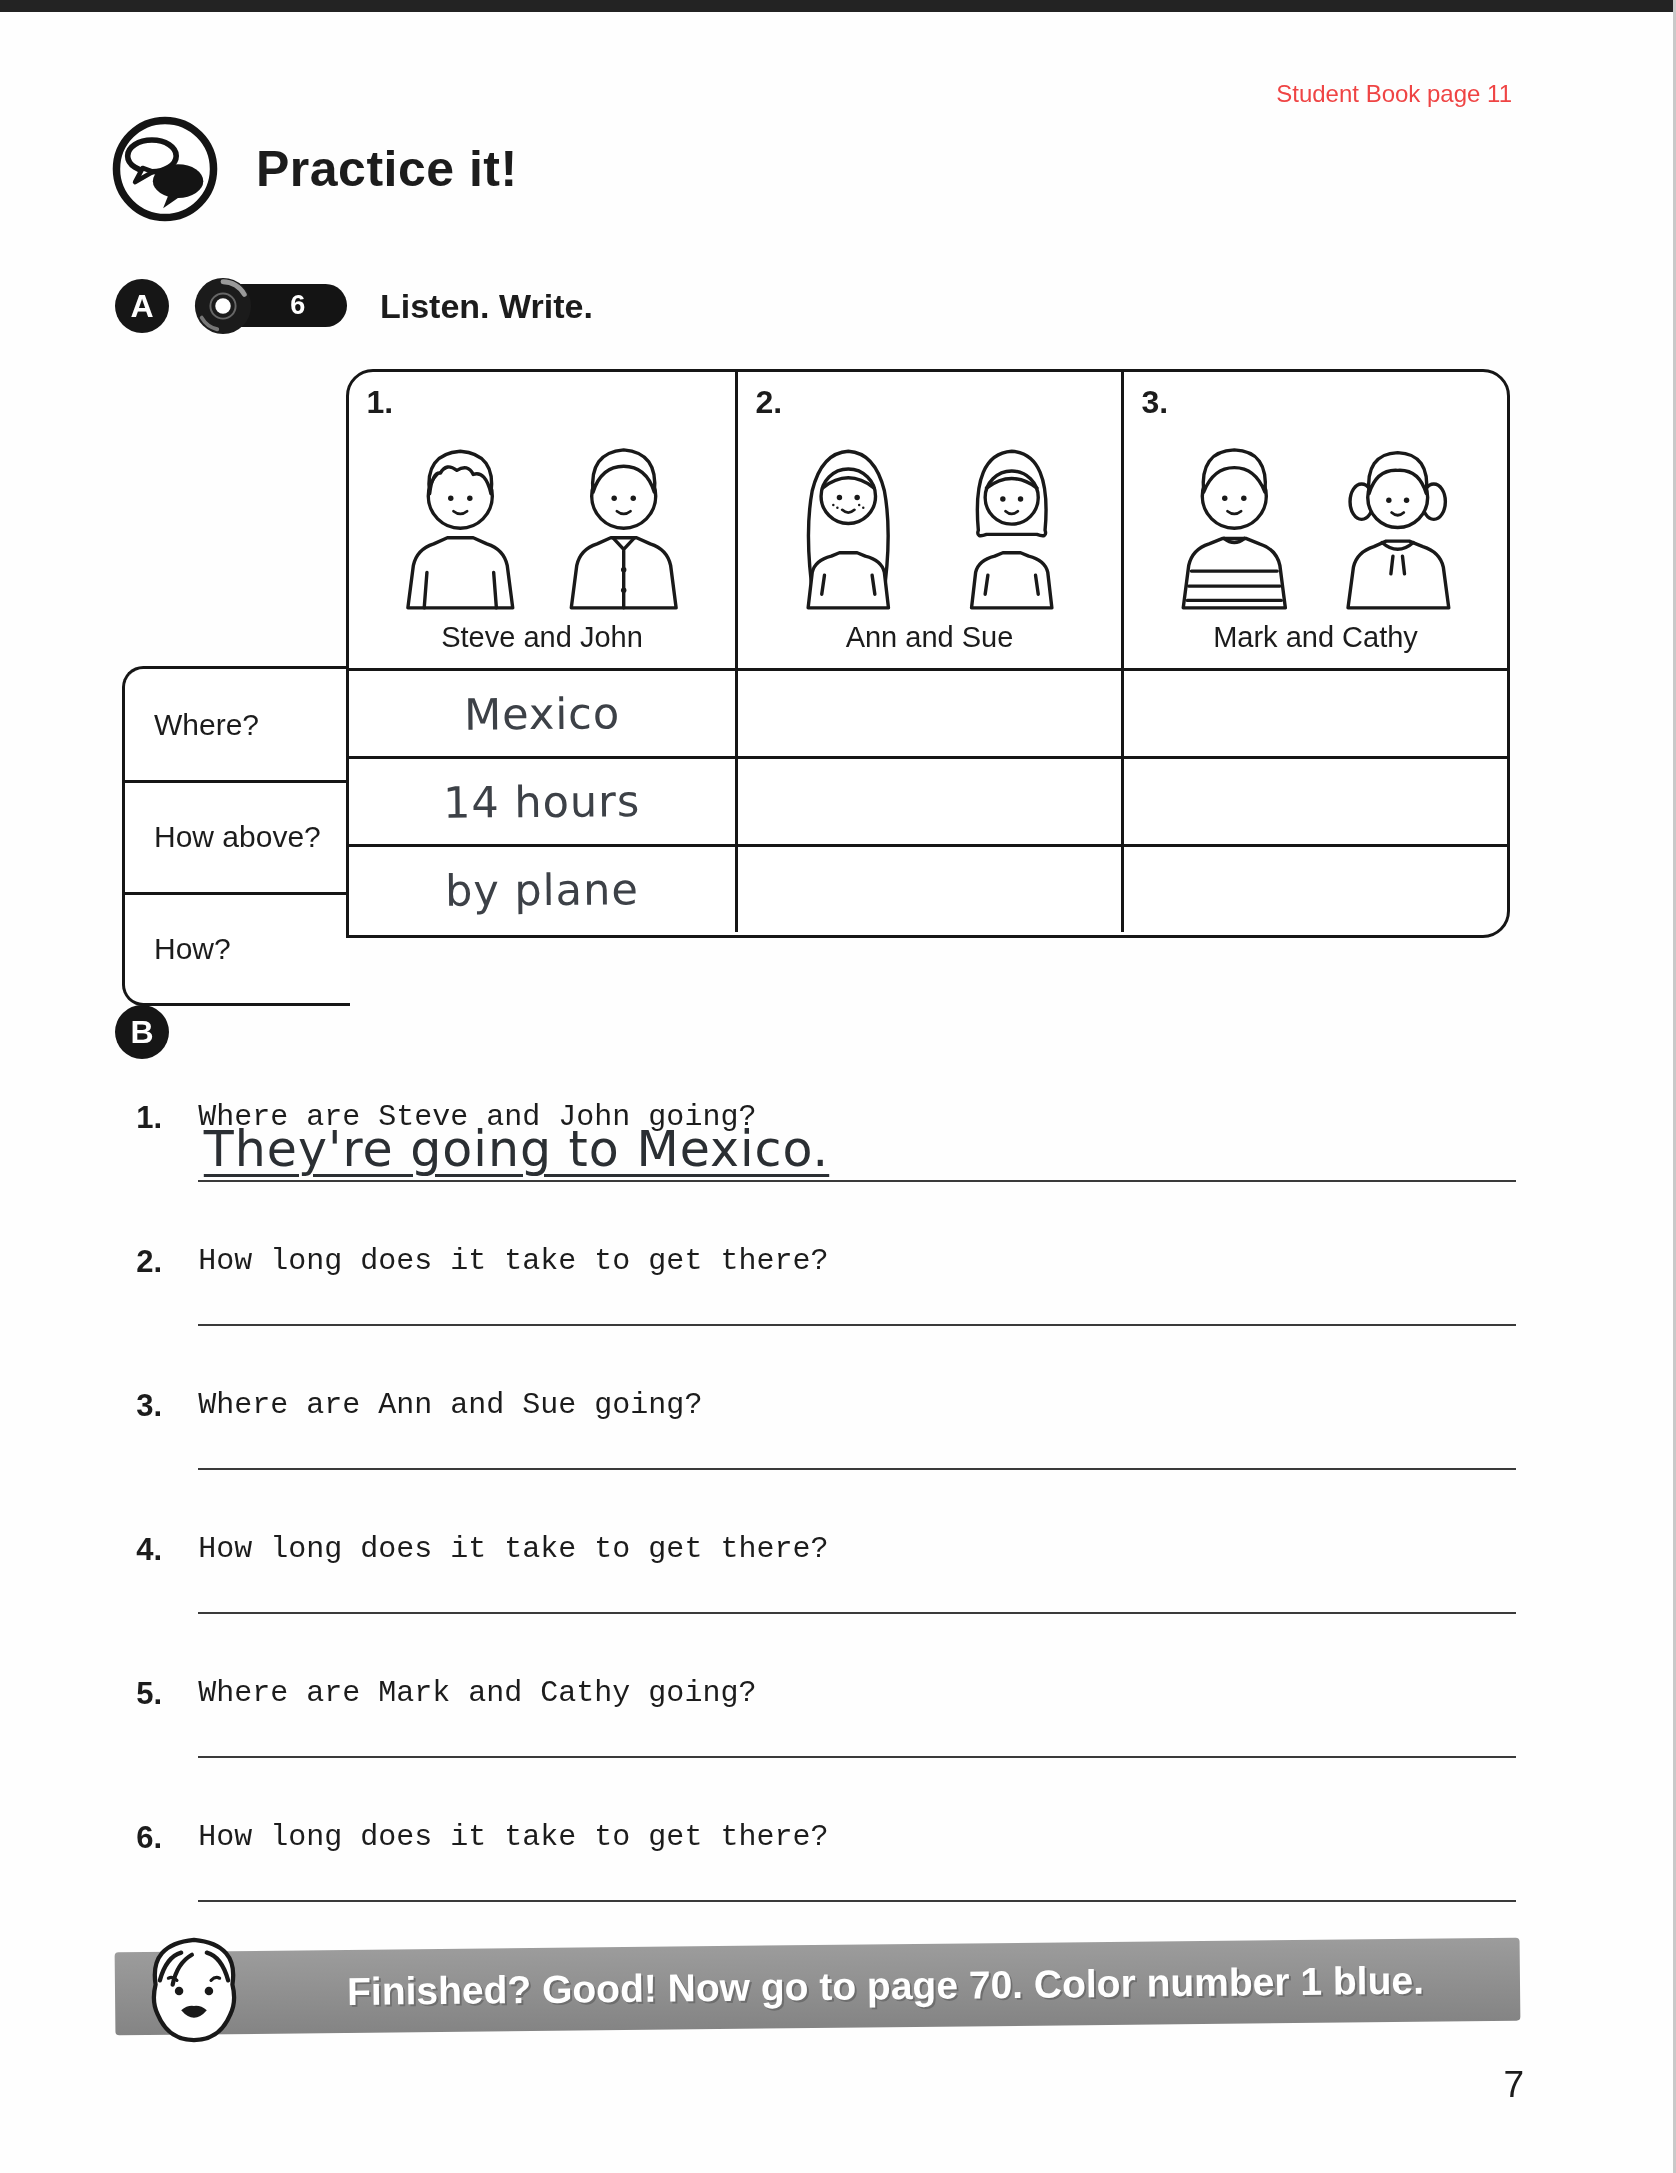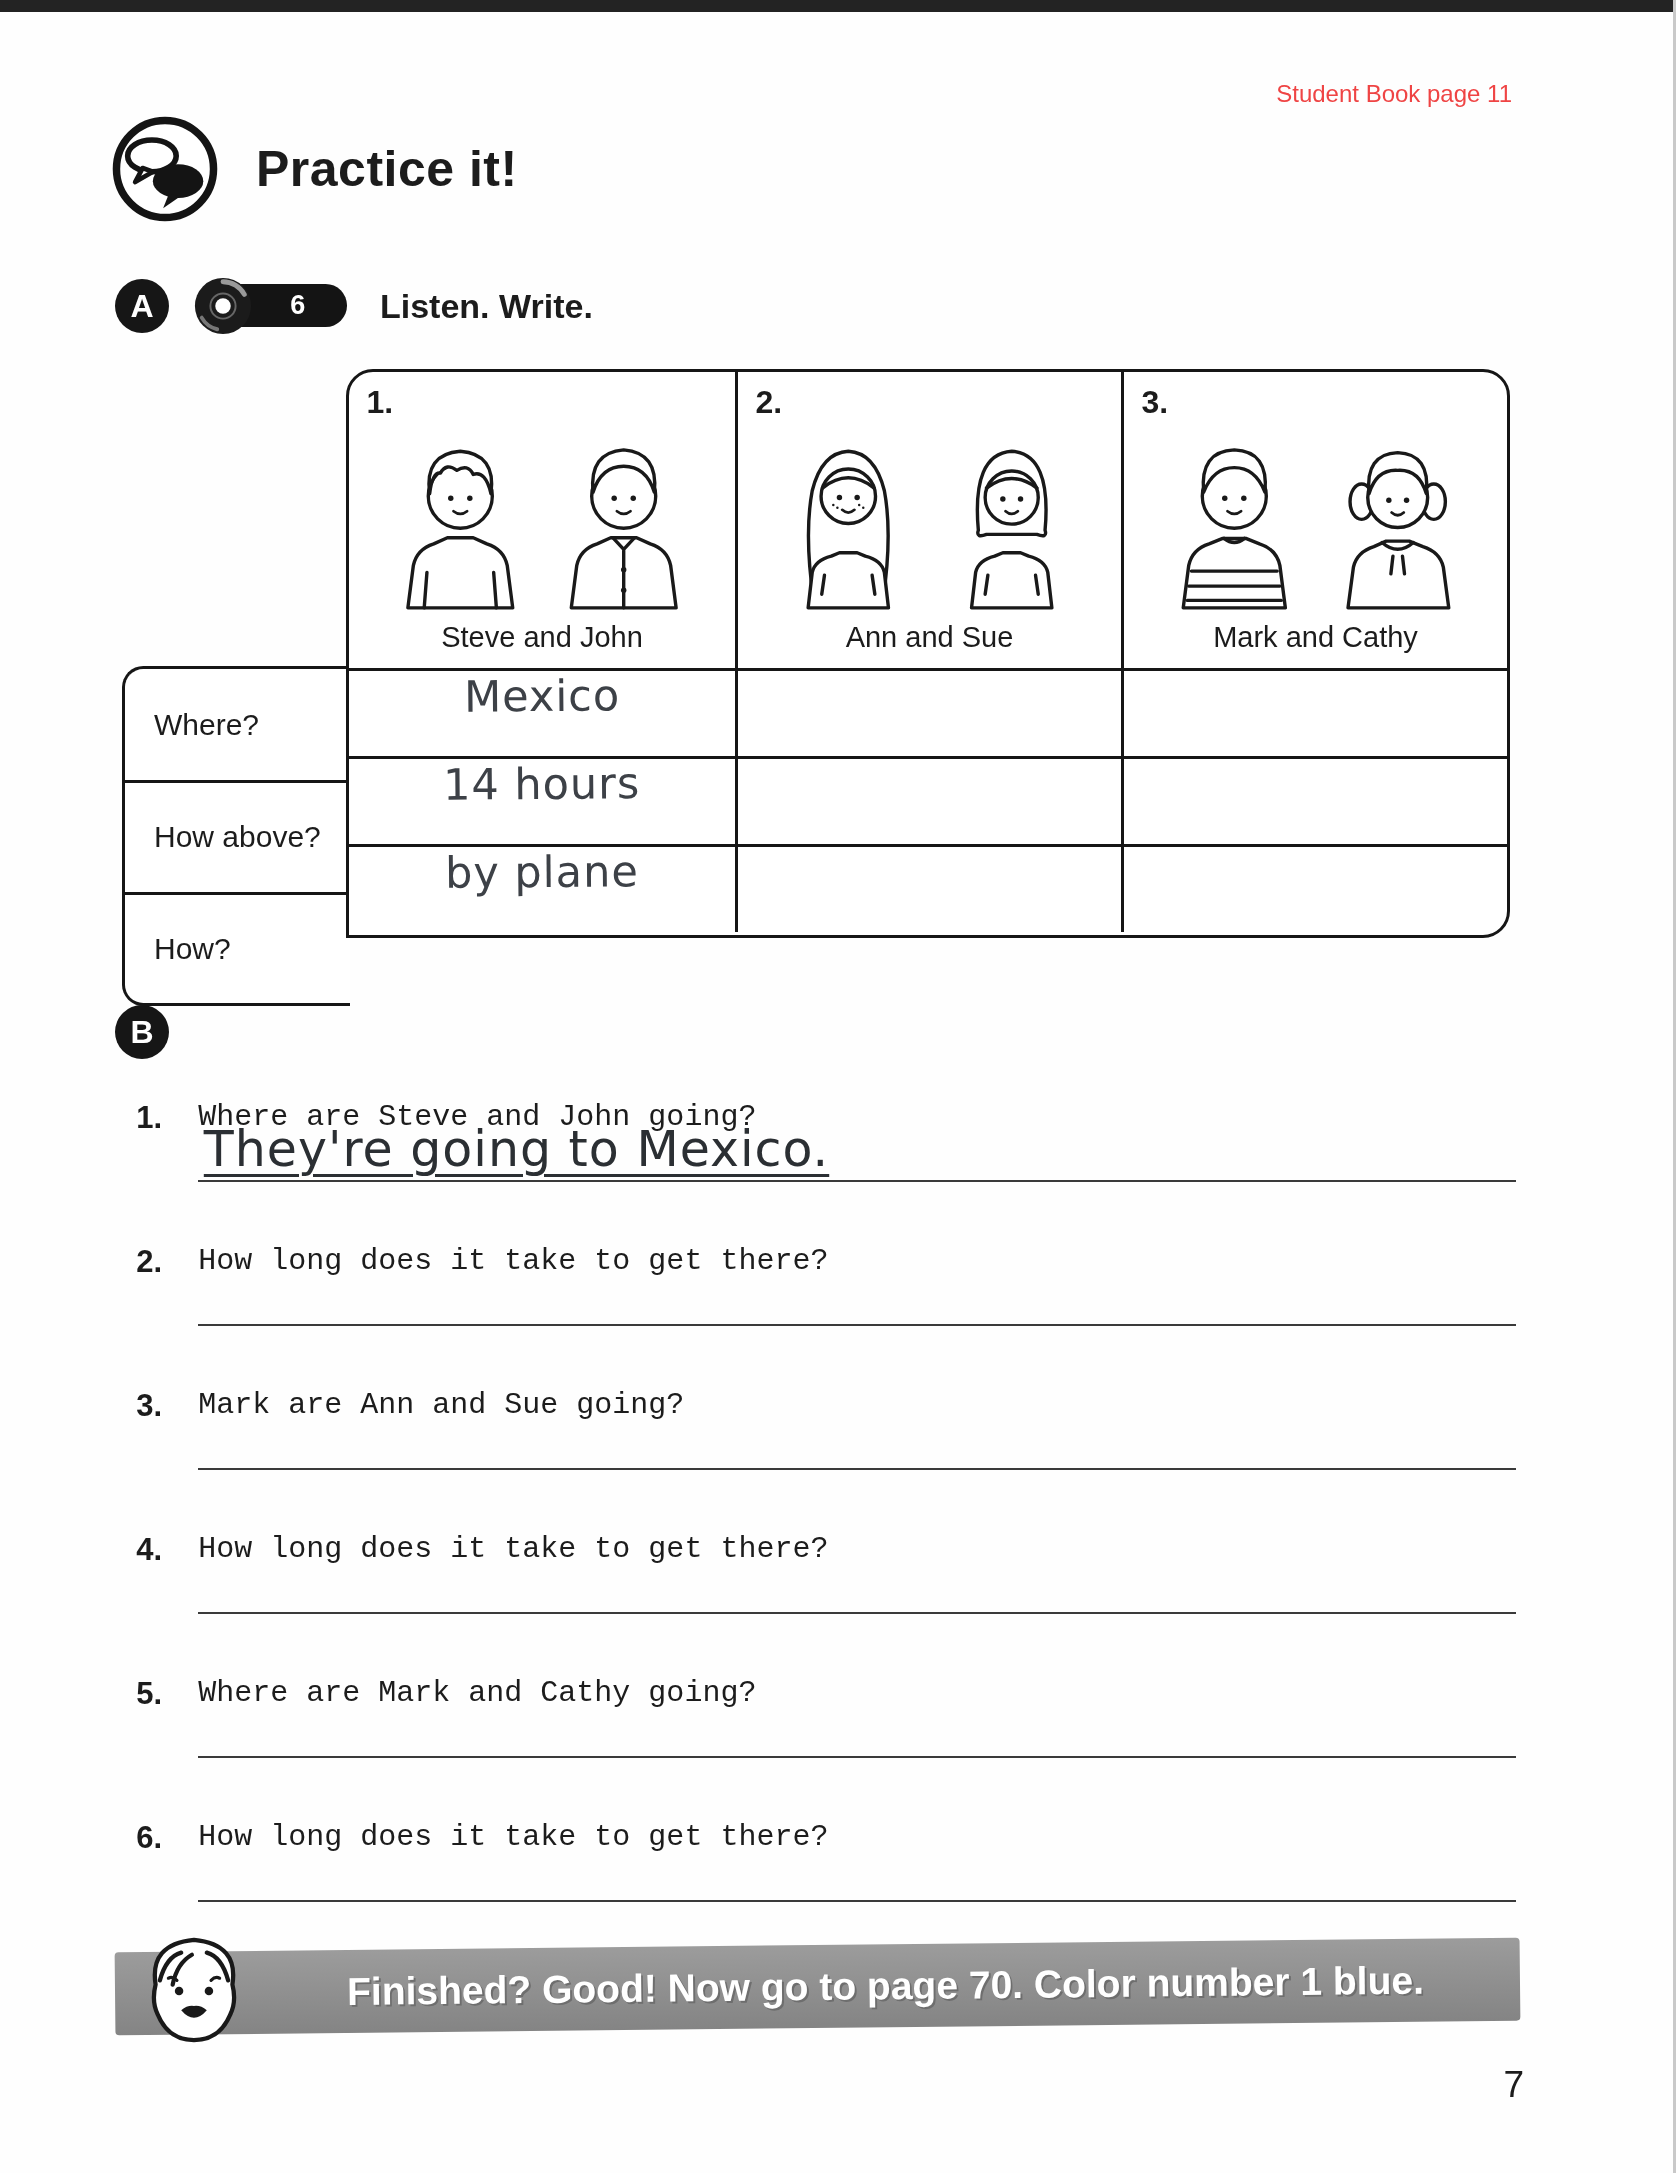--- a/index.html
+++ b/index.html
@@ -32,21 +32,21 @@
                 border:3.9px solid #161616; border-radius:27px 27px 27px 0;
                 display:grid; grid-template-columns:1fr 1fr 1fr; grid-template-rows:296px 88px 88px 88px;
                 background:#fff; }
   .cell { position:relative; }
   .cell:nth-child(3n+2), .cell:nth-child(3n) { border-left:3.4px solid #161616; }
   .cell:nth-child(n+4) { border-top:3.4px solid #161616; }
   .pic-cell { display:flex; flex-direction:column; align-items:center; justify-content:flex-end; padding-bottom:13.6px; }
   .col-num { position:absolute; top:11.6px; left:17.5px; font-size:32px; font-weight:bold; }
   .people { width:320px; height:192px; display:block; }
   .col-name { font-size:29px; margin-top:7.8px; }
-  .ans-cell { display:flex; align-items:flex-start; justify-content:center; }
+  .ans-cell { display:flex; align-items:center; justify-content:center; }
   .handwriting { font-family:"DejaVu Sans", sans-serif; font-size:43px; color:#3d4147; letter-spacing:1px;
                  transform:rotate(-0.5deg); }
 
   .table-labels { position:absolute; left:122px; top:666px; width:228px; height:340px;
                   border:3.4px solid #161616; border-right:none; border-radius:21.3px 0 0 21.3px;
                   display:grid; grid-template-rows:1fr 1fr 1fr; background:#fff; }
   .label-row { display:flex; align-items:center; padding-left:29px; font-size:30px; }
   .label-row:nth-child(n+2) { border-top:3.4px solid #161616; }
 
   
@@ -272,21 +272,21 @@
         <span class="q-text">How long does it take to get there?</span>
       </div>
       <div class="answer-line">
         <span class="handwriting-answer"></span>
       </div>
     </div>
 
     <div class="question">
       <div class="q-row">
         <span class="q-num">3.</span>
-        <span class="q-text">Mark are Ann and Sue going?</span>
+        <span class="q-text">Where are Ann and Sue going?</span>
       </div>
       <div class="answer-line">
         <span class="handwriting-answer"></span>
       </div>
     </div>
 
     <div class="question">
       <div class="q-row">
         <span class="q-num">4.</span>
         <span class="q-text">How long does it take to get there?</span>

